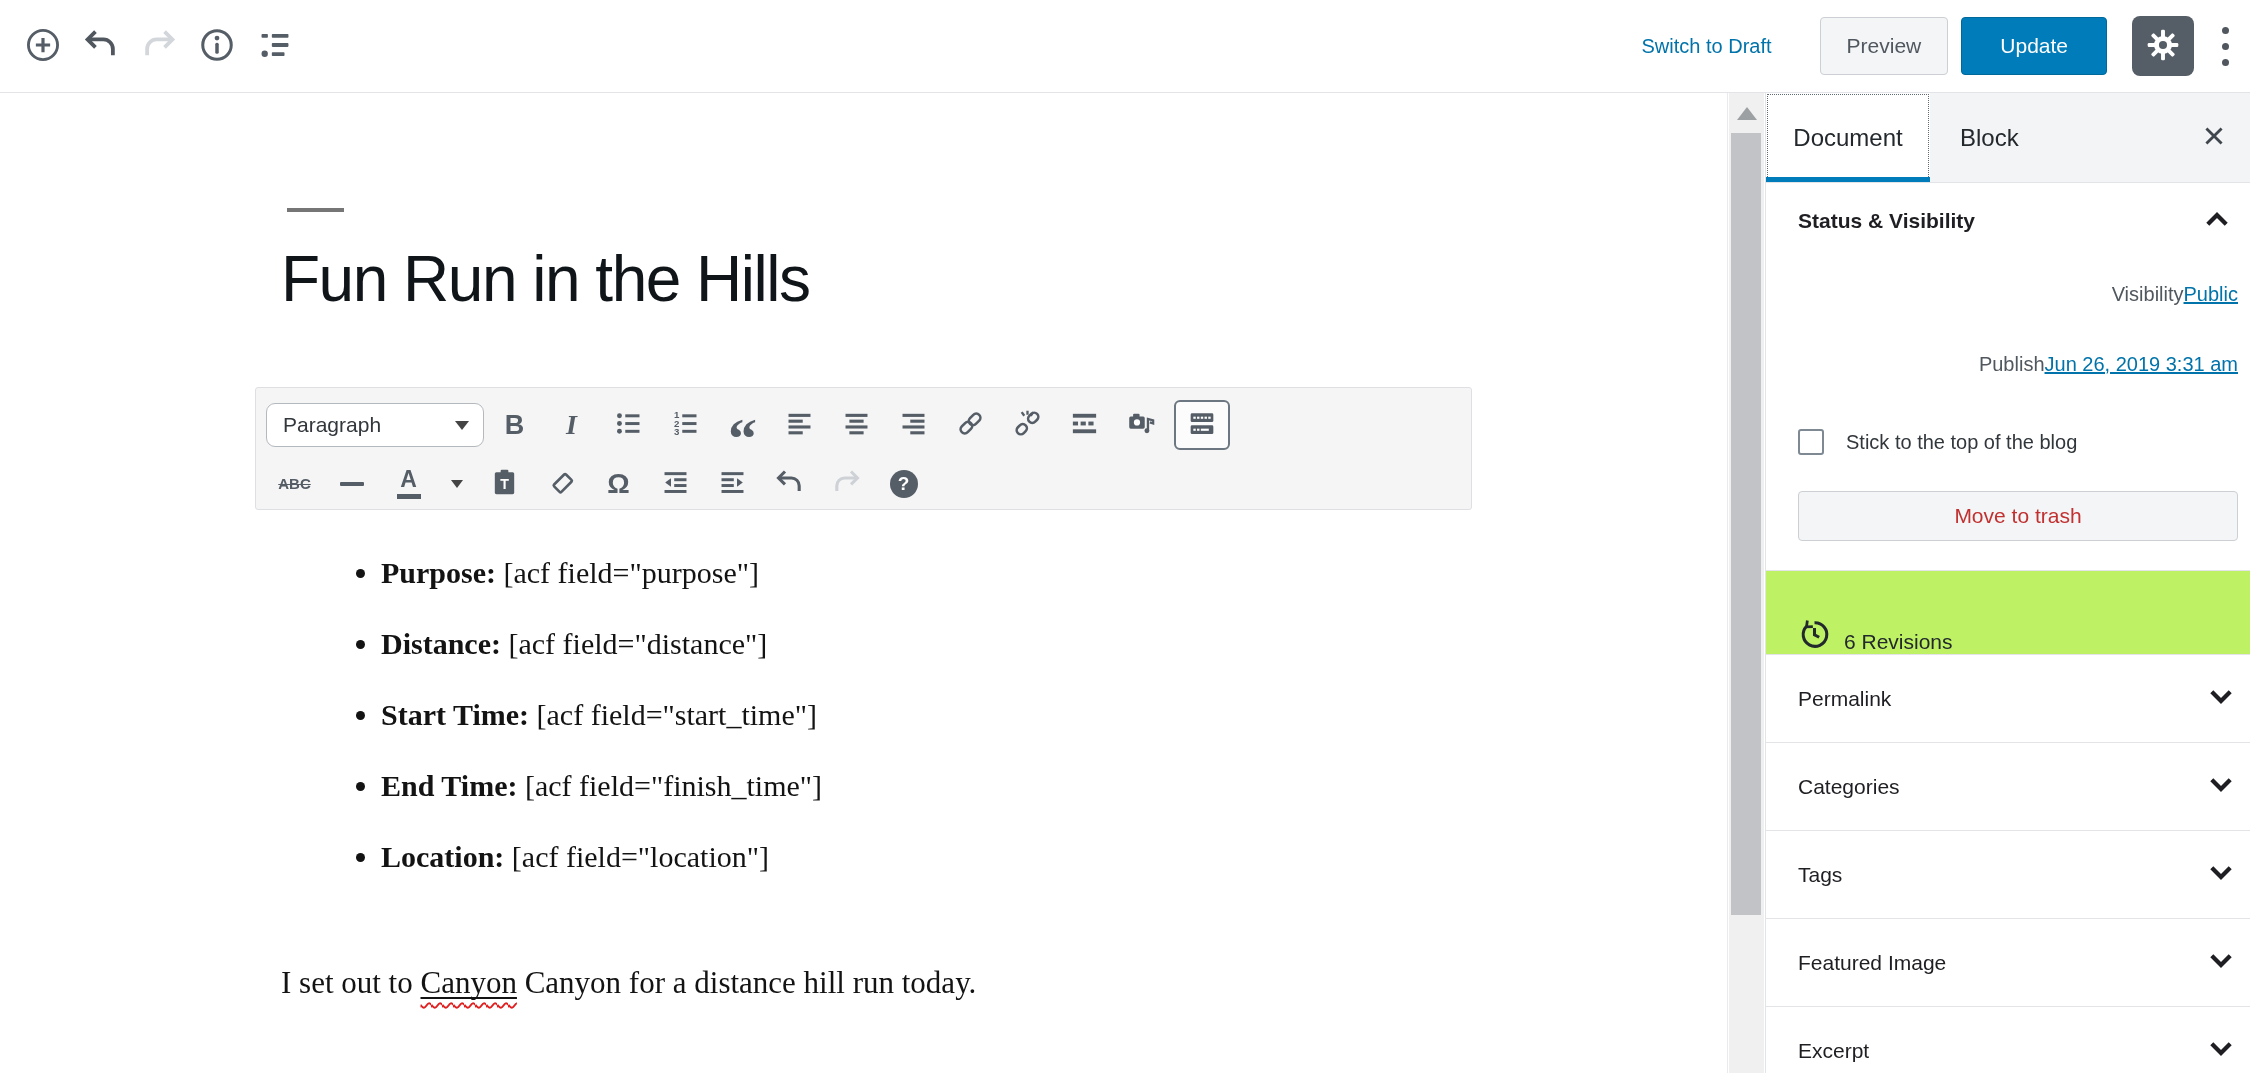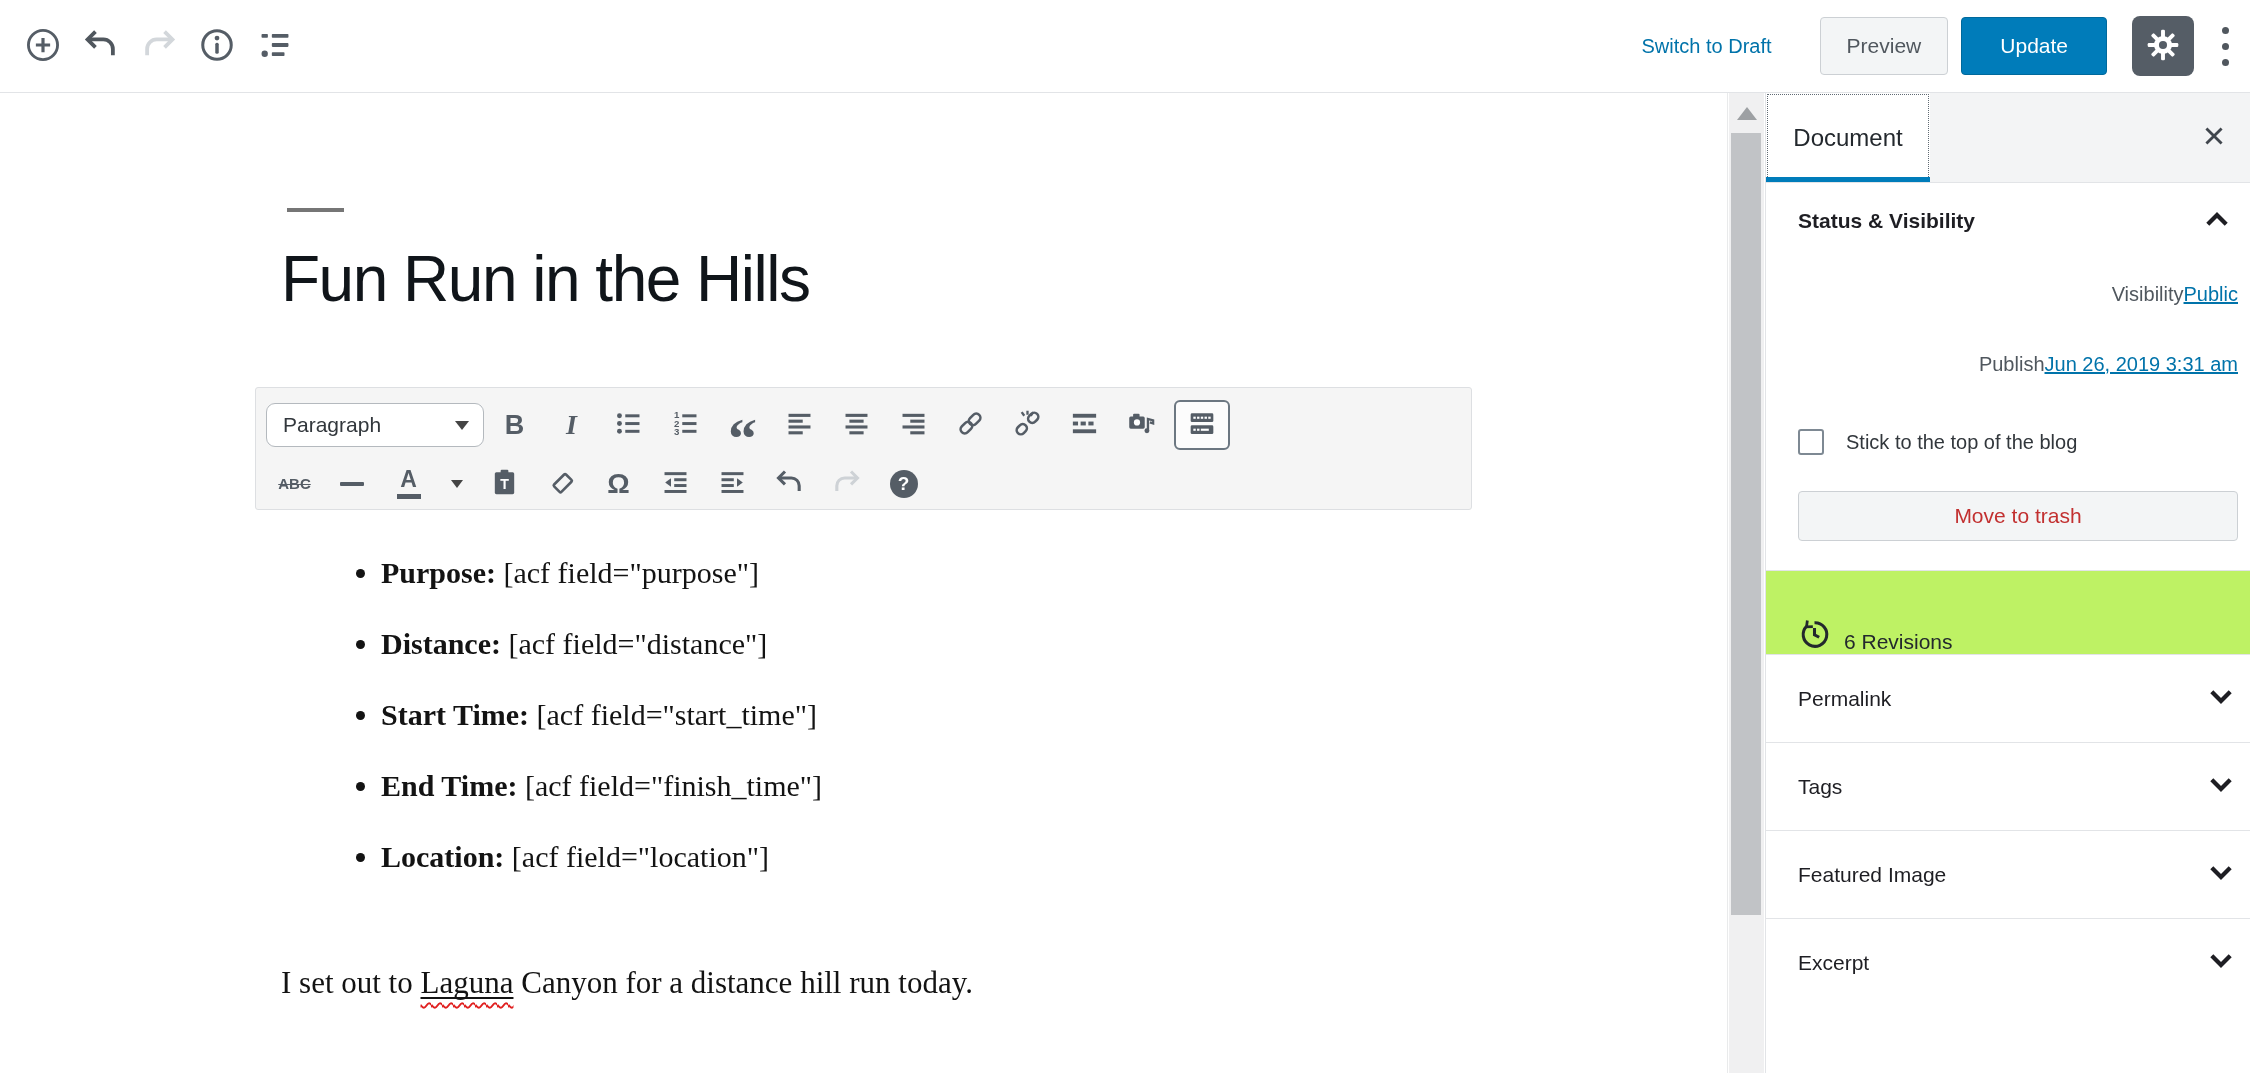--- a/index.html
+++ b/index.html
@@ -377,32 +377,33 @@
 
       <ul class="acf-list">
         <li><b>Purpose:</b><span> [acf field="purpose"]</span></li>
         <li><b>Distance:</b><span> [acf field="distance"]</span></li>
         <li><b>Start Time:</b><span> [acf field="start_time"]</span></li>
         <li><b>End Time:</b><span> [acf field="finish_time"]</span></li>
         <li><b>Location:</b><span> [acf field="location"]</span></li>
       </ul>
 
       <p class="post-paragraph">
-        <span>I set out to </span><span class="misspell"><span class="misspell-inner">Laguna</span></span><span> Canyon for a distance hill run today.</span>
+        <span>I set out to </span><span class="misspell"><span class="misspell-inner">Canyon</span></span><span> Canyon for a distance hill run today.</span>
       </p>
     </main>
 
     <div class="scrollbar">
       <span class="sb-arrow"></span>
       <span class="sb-thumb"></span>
     </div>
 
     <aside class="sidebar">
       <div class="sb-tabs">
         <div class="tab active">Document</div>
+        <div class="tab plain">Block</div>
         <button class="close-btn">
           <span><svg viewBox="0 0 24 24" width="26" height="26" stroke="#40464d" stroke-width="2.6" fill="none">
                 <path d="M5 5 L19 19 M19 5 L5 19"></path>
               </svg></span>
         </button>
       </div>
 
       <section class="panel-status">
         <div class="panel-title-row">
           <h2 class="panel-title">Status &amp; Visibility</h2>
@@ -436,20 +437,26 @@
         <span class="revisions-label">6 Revisions</span>
       </button>
 
       <div class="acc-panel">
         <span class="acc-title">Permalink</span>
         <span><svg viewBox="0 0 24 24" width="34" height="34" fill="none" stroke="#1e1e23" stroke-width="3">
               <path d="M5.5 9 L12 15.5 L18.5 9"></path>
             </svg></span>
       </div>
       <div class="acc-panel">
+        <span class="acc-title">Categories</span>
+        <span><svg viewBox="0 0 24 24" width="34" height="34" fill="none" stroke="#1e1e23" stroke-width="3">
+              <path d="M5.5 9 L12 15.5 L18.5 9"></path>
+            </svg></span>
+      </div>
+      <div class="acc-panel">
         <span class="acc-title">Tags</span>
         <span><svg viewBox="0 0 24 24" width="34" height="34" fill="none" stroke="#1e1e23" stroke-width="3">
               <path d="M5.5 9 L12 15.5 L18.5 9"></path>
             </svg></span>
       </div>
       <div class="acc-panel">
         <span class="acc-title">Featured Image</span>
         <span><svg viewBox="0 0 24 24" width="34" height="34" fill="none" stroke="#1e1e23" stroke-width="3">
               <path d="M5.5 9 L12 15.5 L18.5 9"></path>
             </svg></span>

